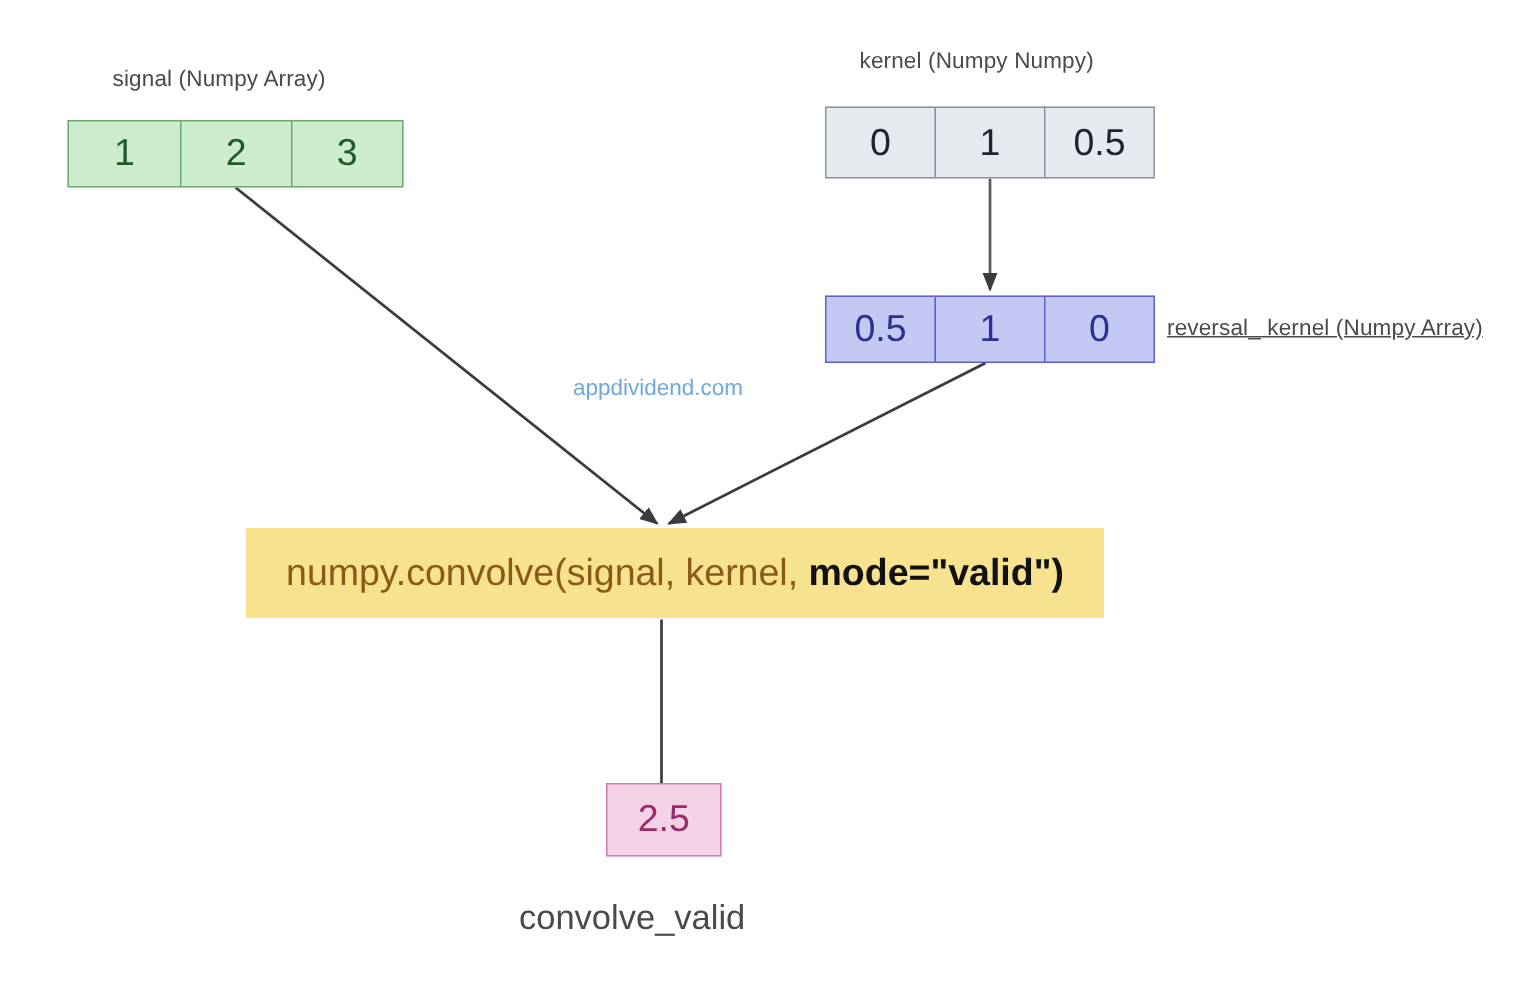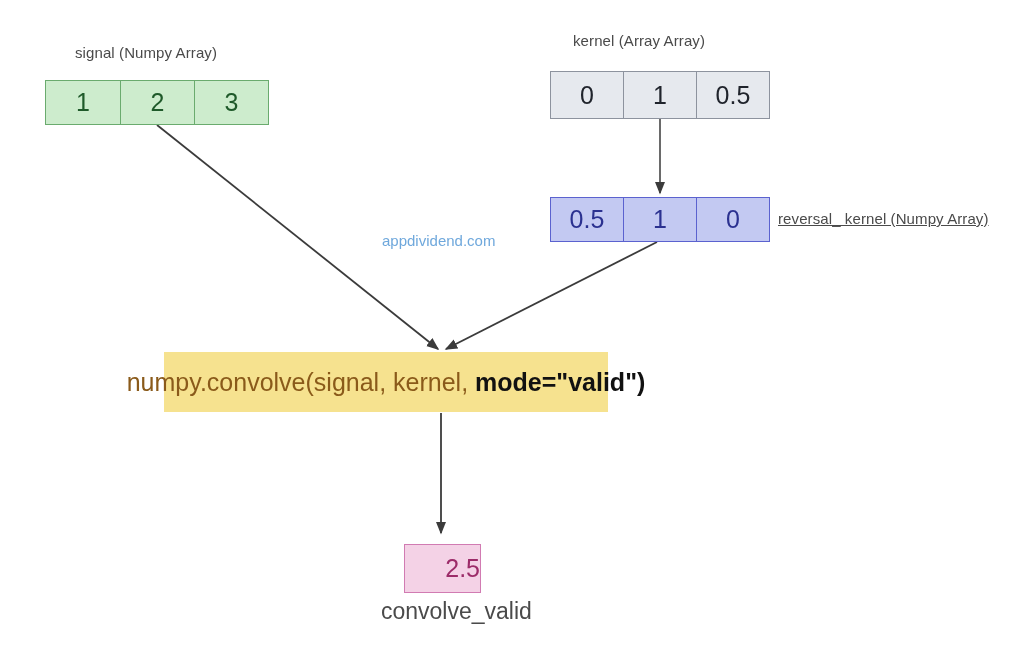--- a/index.html
+++ b/index.html
@@ -144,41 +144,41 @@
   </svg>
 
   <div class="caption" style="left:51px; top:44px;">signal (Numpy Array)</div>
 
   <div class="array green" style="left:21px; top:80px;">
     <div class="cell" style="width:76px; height:45px;">1</div>
     <div class="cell" style="width:75px; height:45px;">2</div>
     <div class="cell" style="width:75px; height:45px;">3</div>
   </div>
 
-  <div class="caption" style="left:549px; top:32px;">kernel (Array Array)</div>
+  <div class="caption" style="left:549px; top:32px;">kernel (Numpy Numpy)</div>
 
   <div class="array grey" style="left:526px; top:71px;">
     <div class="cell" style="width:74px; height:48px;">0</div>
     <div class="cell" style="width:74px; height:48px;">1</div>
     <div class="cell" style="width:74px; height:48px;">0.5</div>
   </div>
 
   <div class="array blue" style="left:526px; top:197px;">
     <div class="cell" style="width:74px; height:45px;">0.5</div>
     <div class="cell" style="width:74px; height:45px;">1</div>
     <div class="cell" style="width:74px; height:45px;">0</div>
   </div>
 
   <div class="caption" style="left:754px; top:210px;text-decoration:underline;">reversal_ kernel (Numpy Array)</div>
 
-  <div class="watermark" style="left:358px; top:232px;text-align:center;">appdividend.com</div>
+  <div class="watermark" style="left:358px; top:250px;text-align:center;">appdividend.com</div>
 
-  <div class="codebox" style="left:140px; top:352px; width:444px; height:60px;">
+  <div class="codebox" style="left:140px; top:352px; width:572px; height:60px;">
     <span class="code-main">numpy.convolve(signal, kernel, </span><span class="code-mode">mode="valid")</span>
   </div>
 
-  <div class="resultbox" style="left:380px; top:544px; width:77px; height:49px;justify-content:flex-end;">
+  <div class="resultbox" style="left:380px; top:522px; width:77px; height:49px;">
     <span>2.5</span>
   </div>
 
-  <div class="result-caption" style="left:357px; top:598px;">convolve_valid</div>
+  <div class="result-caption" style="left:322px; top:598px;">convolve_valid</div>
 
 </div>
 
 </body></html>

